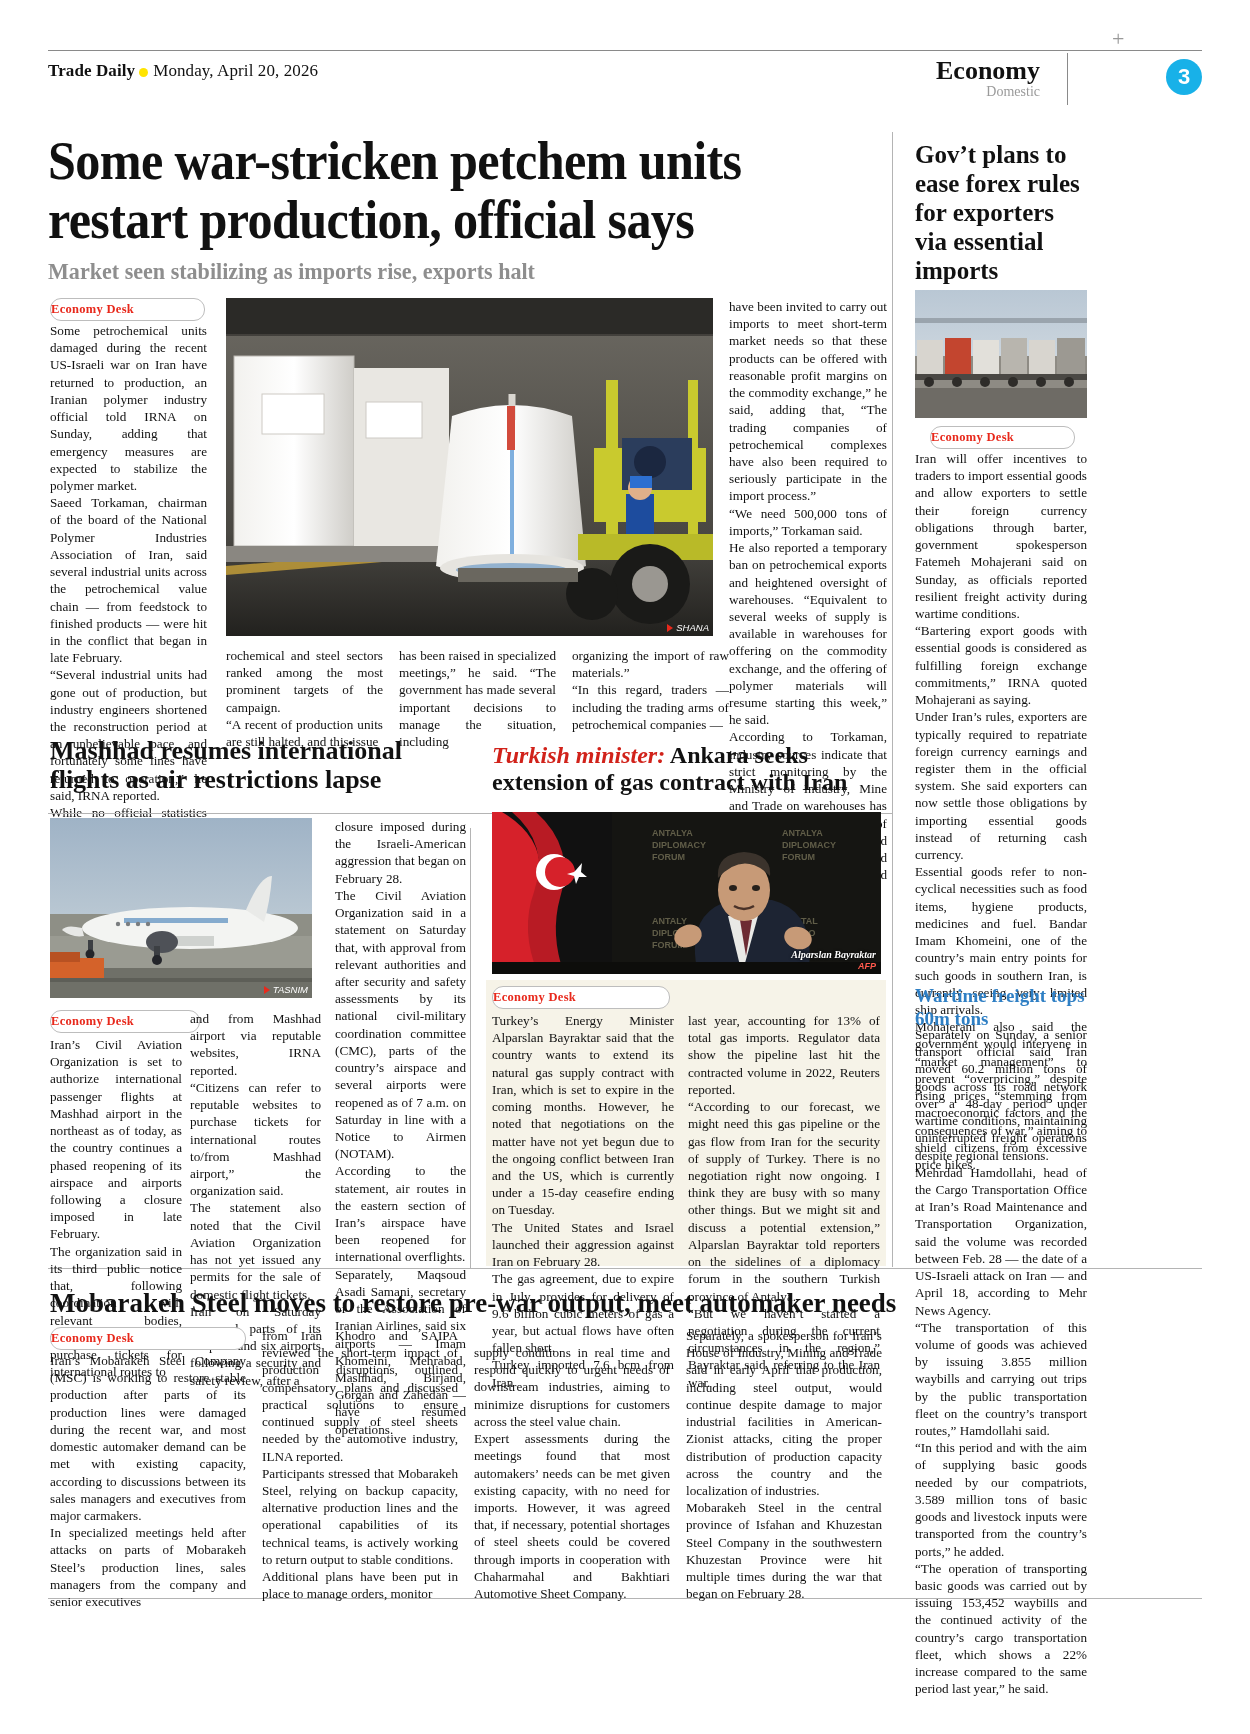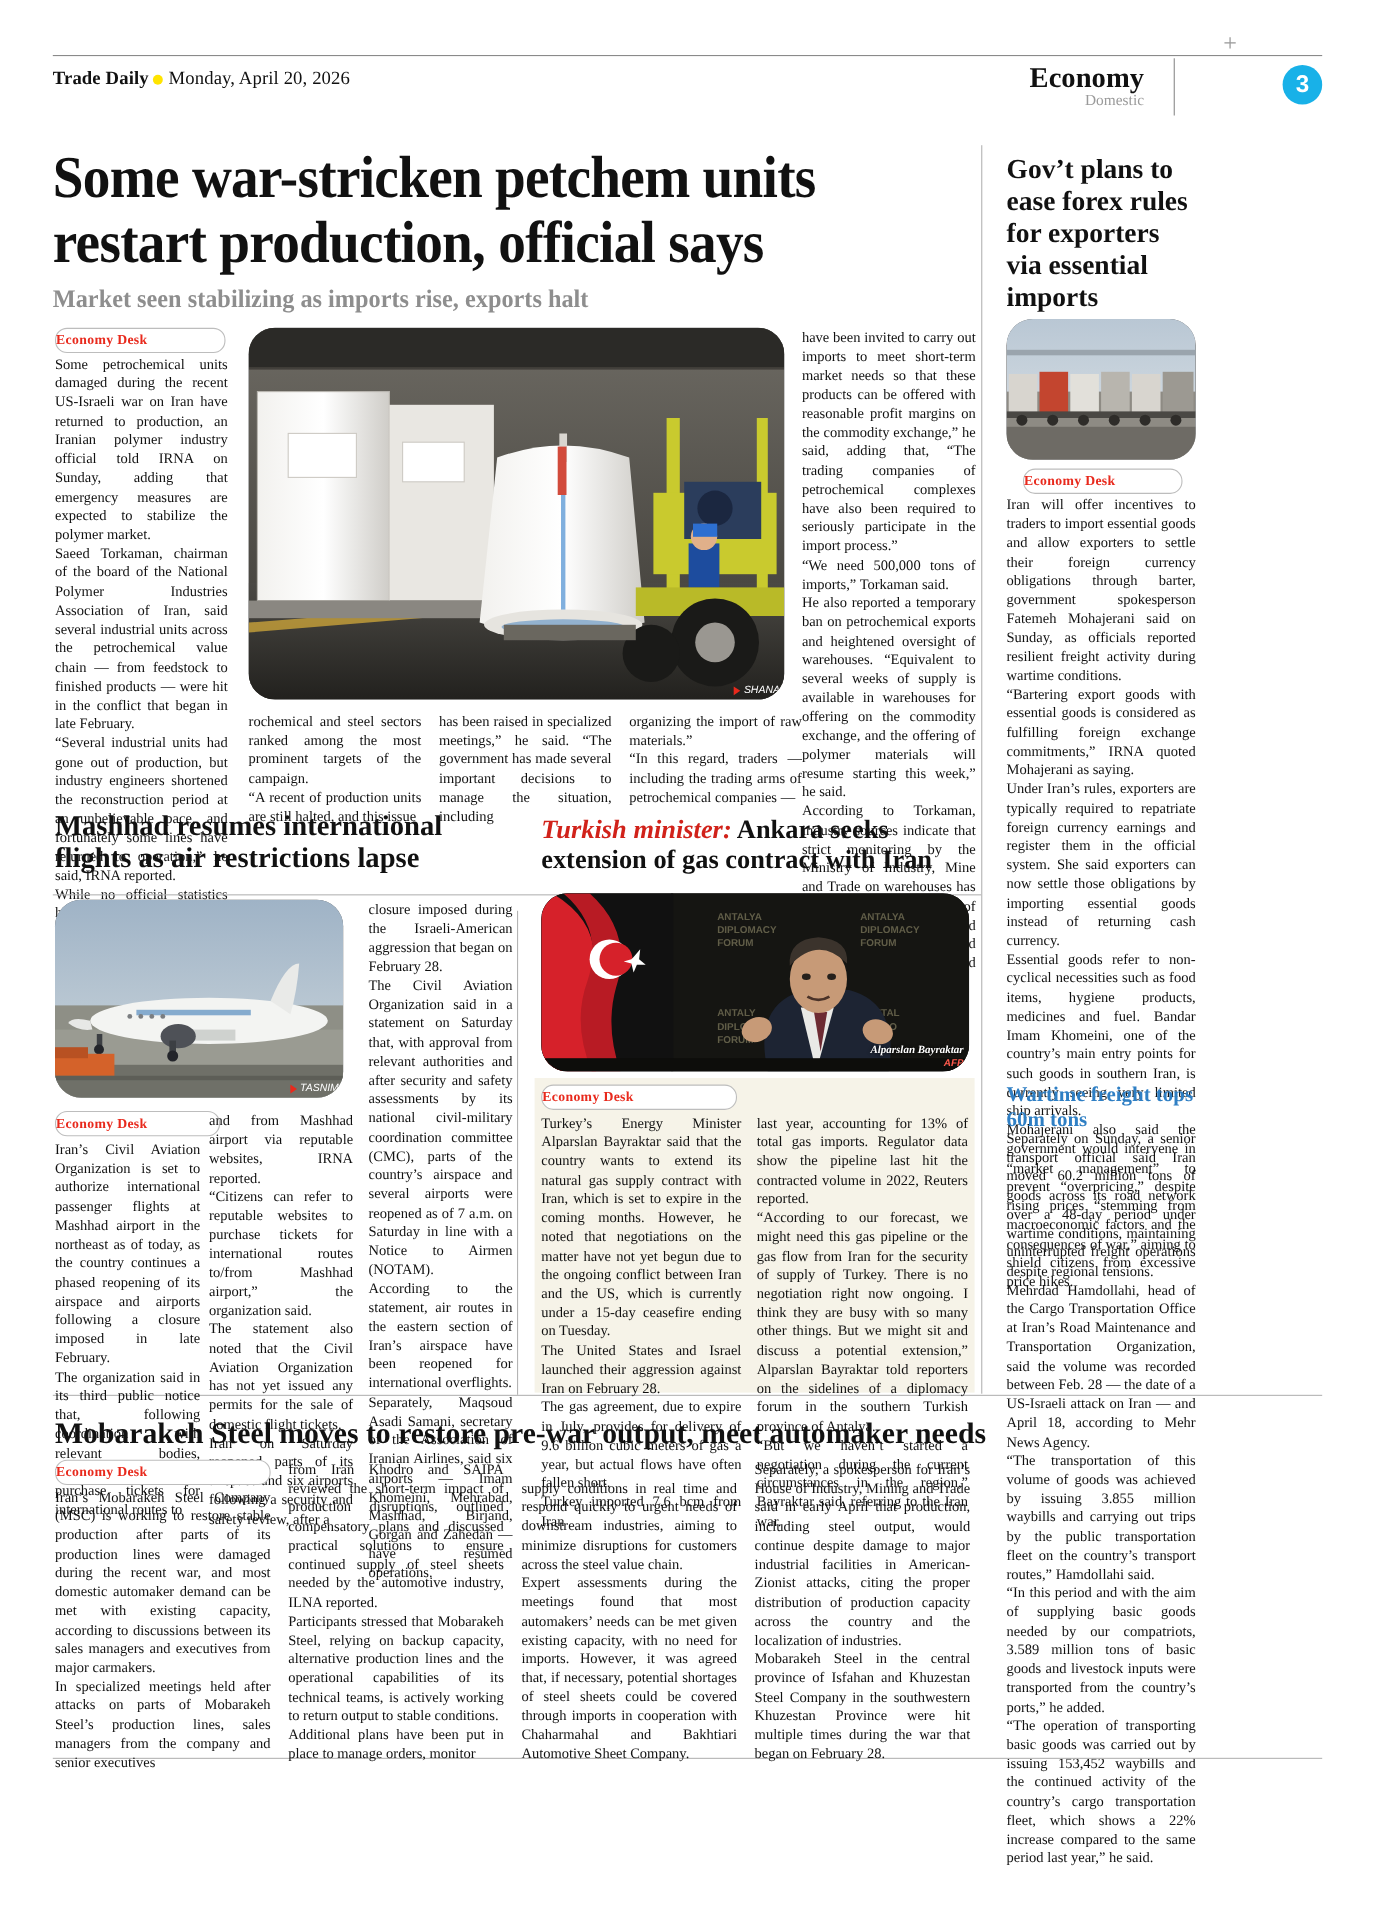--- a/index.html
+++ b/index.html
@@ -82,21 +82,21 @@
   .col {
     position:absolute;
     font-size:13.2px;
     line-height:1.305;
     text-align:justify;
     text-justify:inter-word;
     hyphens:manual;
   }
 
   
-  .photo { position:absolute; overflow:hidden; background:#555;border-radius:24px; }
+  .photo { position:absolute; overflow:hidden; background:#555; }
   .credit {
     position:absolute; right:4px; bottom:3px;
     font-size:9.5px; color:#fff; font-style:italic;
     font-family:"Liberation Sans", sans-serif;
     display:flex; align-items:center; gap:3px;
   }
   .credit .tri {
     width:0;height:0;border-top:4px solid transparent;border-bottom:4px solid transparent;
     border-left:6px solid #e8291c;
   }

